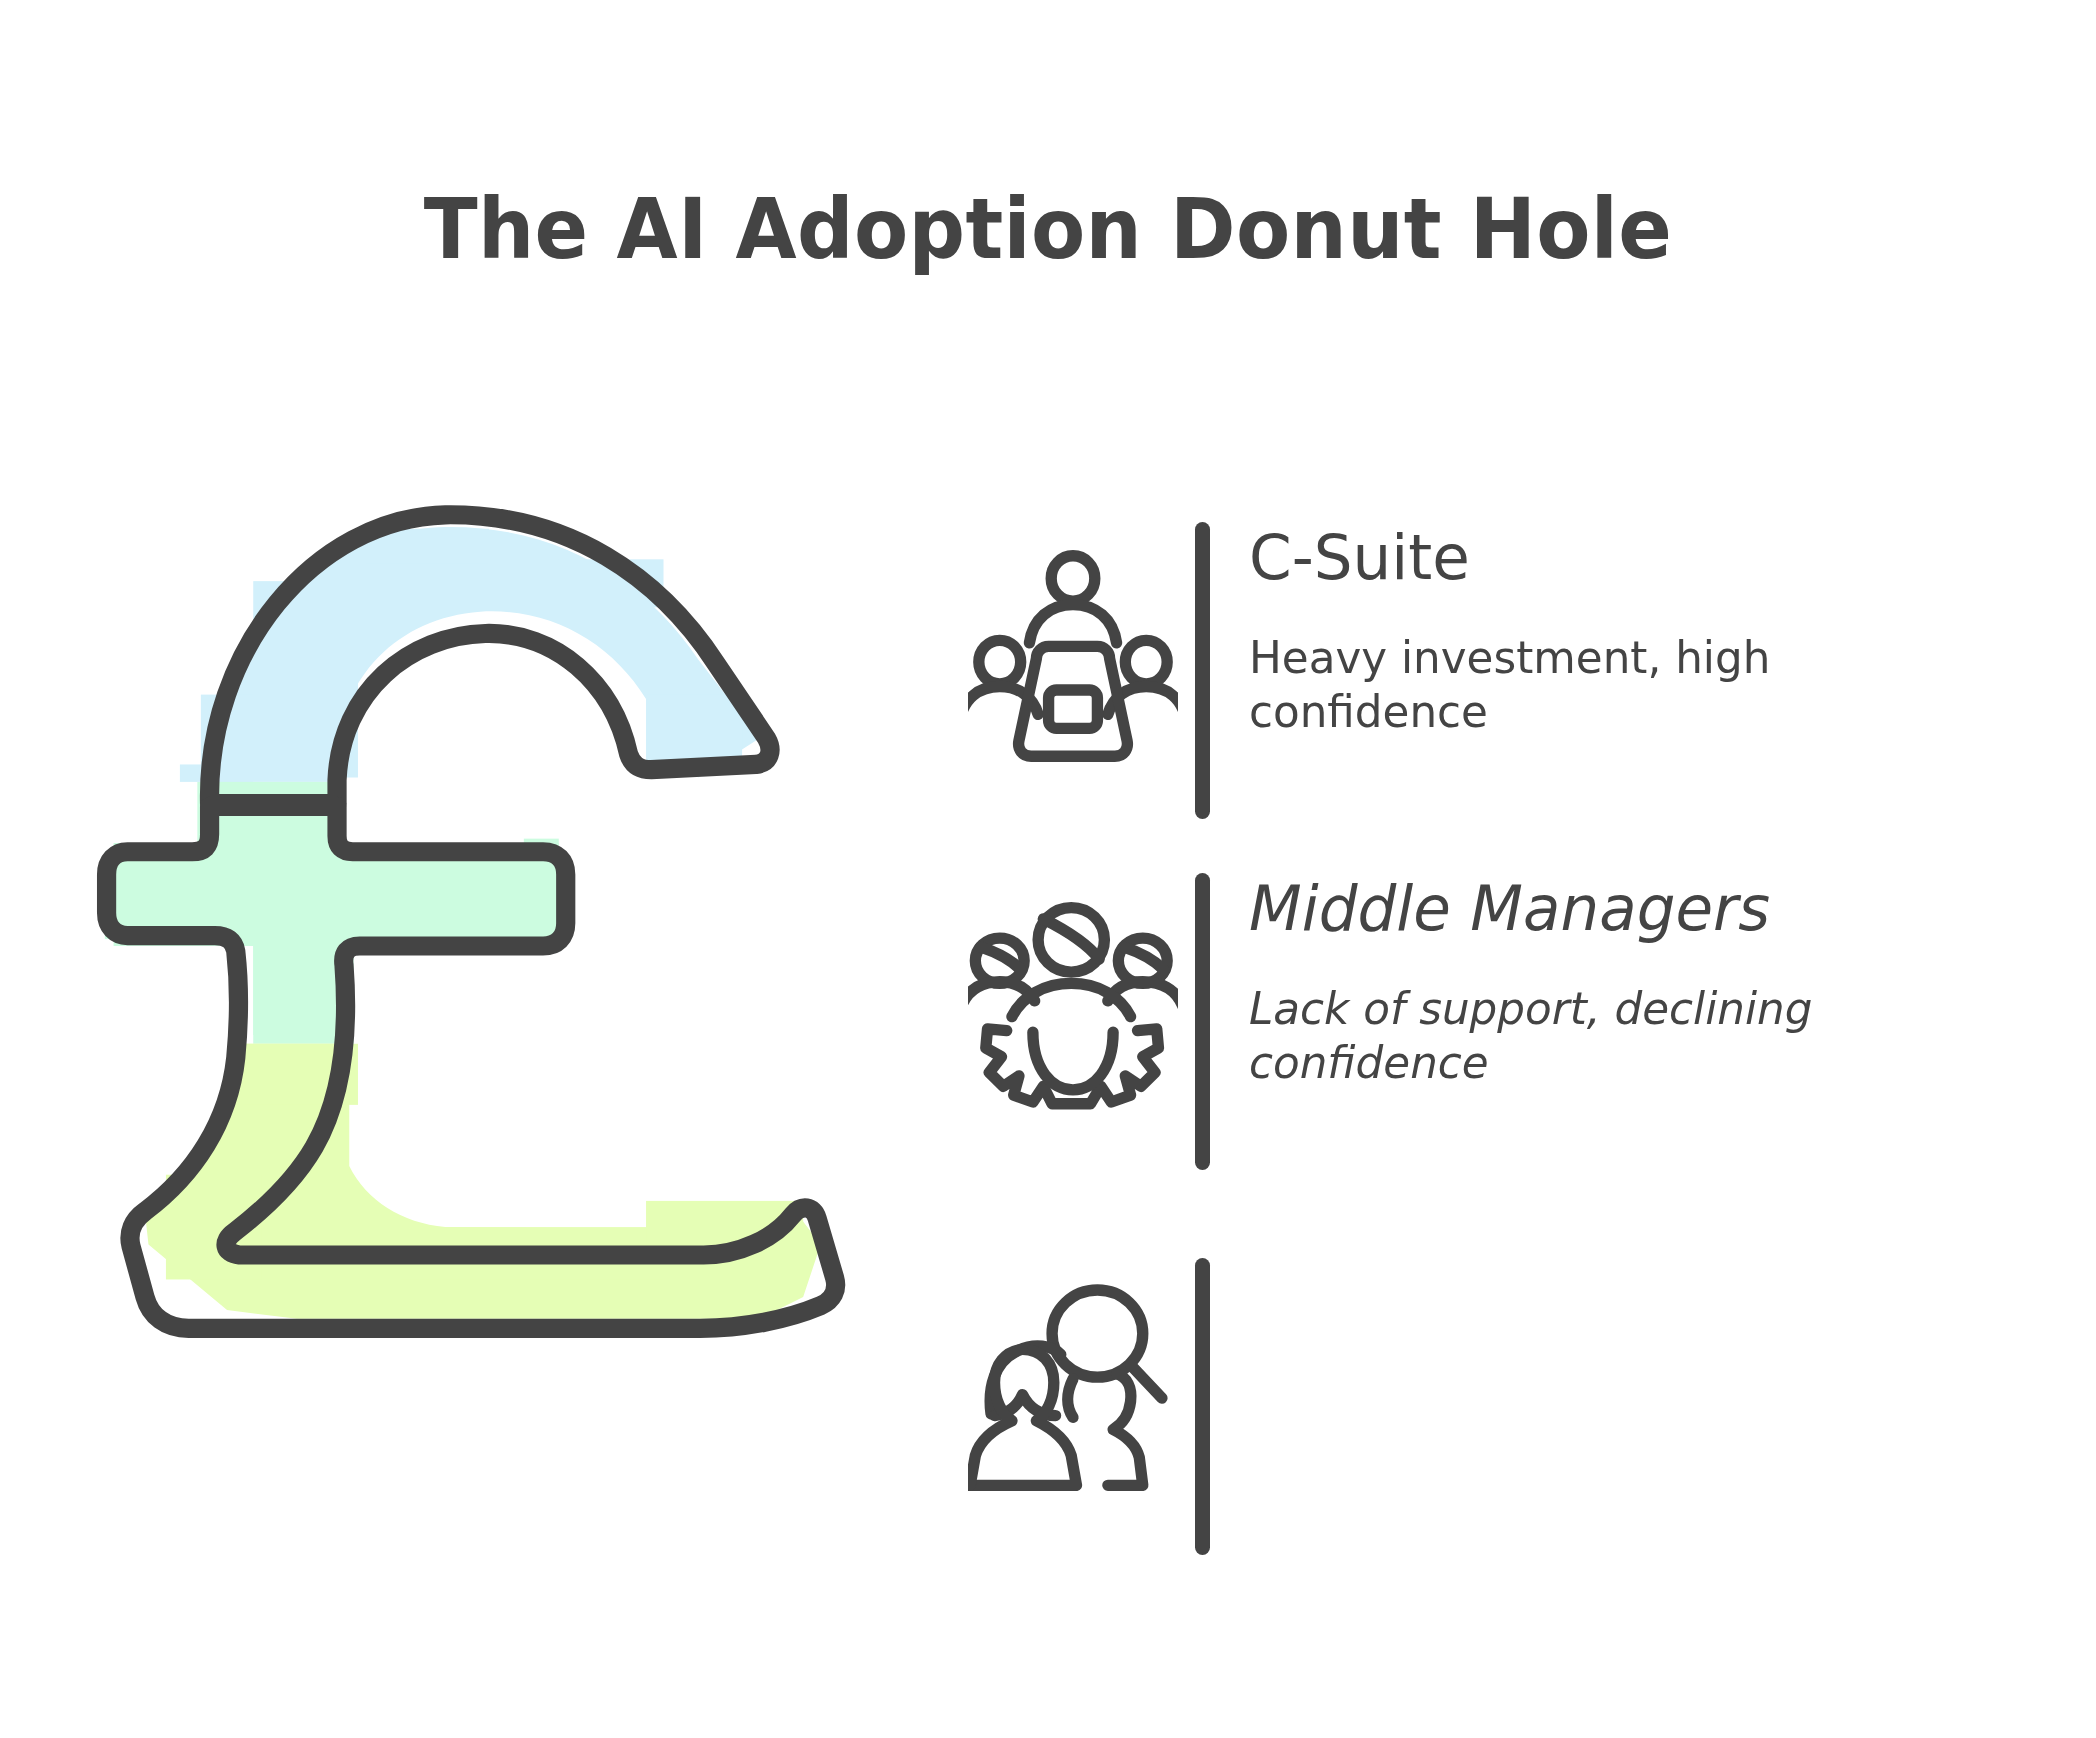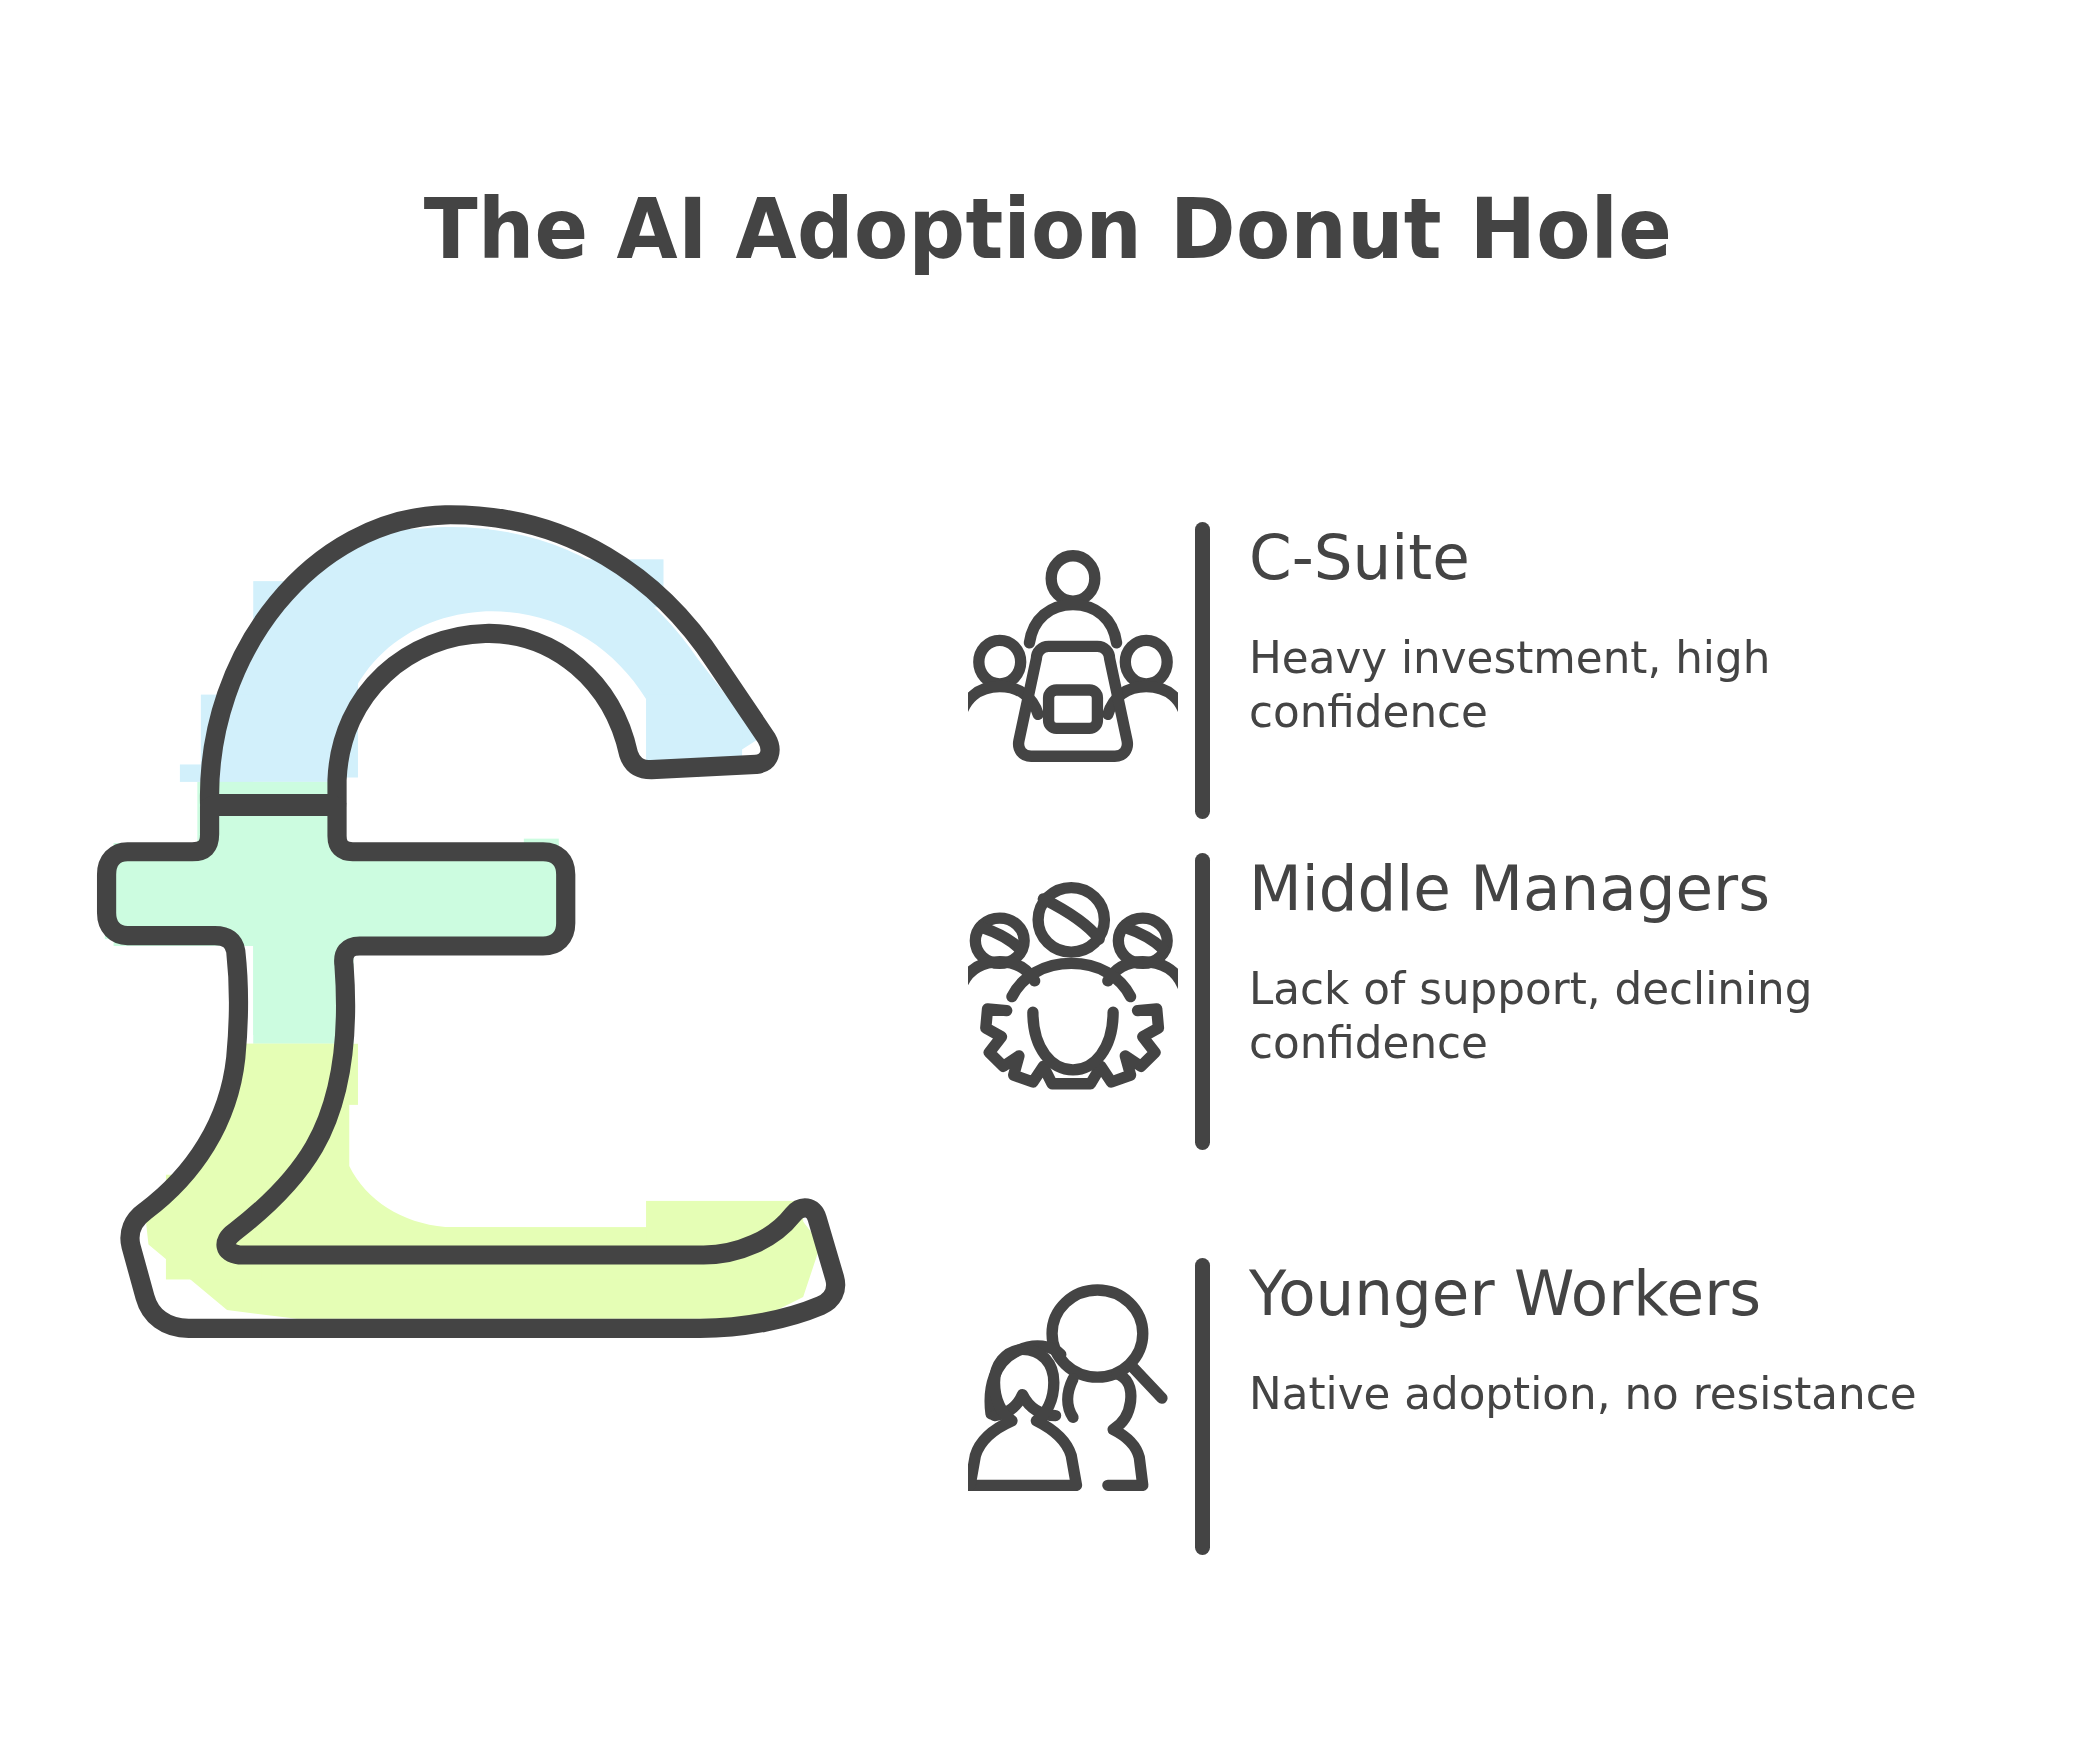--- a/index.html
+++ b/index.html
@@ -64,21 +64,21 @@
     height: 1109px;
   }
 
   .list-item {
     position: absolute;
     left: 0;
     width: 1127px;
     height: 297px;
   }
   .list-item.item-0 { top: 0px; margin-top: 33px; }
-  .list-item.item-1 { top: 364px; }
+  .list-item.item-1 { top: 384px; font-style: italic; }
   .list-item.item-2 { top: 769px; }
 
   .item-icon {
     position: absolute;
     left: 7px;
     top: 24.5px;
     width: 210px;
     height: 218px;
   }
   .item-icon svg {
@@ -370,21 +370,17 @@
                      L -8 232"></path>
             <path d="M 62 76
                      C 42 78 30 94 30 114
                      C 30 134 38 150 50 158
                      C 32 166 14 178 8 198
                      L 2 232"></path>
           </g>
         </svg>
       </div>
       <div class="item-divider"></div>
-      <div class="item-text">
-        <div class="item-heading">Younger Workers</div>
-        <div class="item-desc">Native adoption, no resistance</div>
-      </div>
     </div>
 
   </div>
 </div>
 
 
 </body></html>

